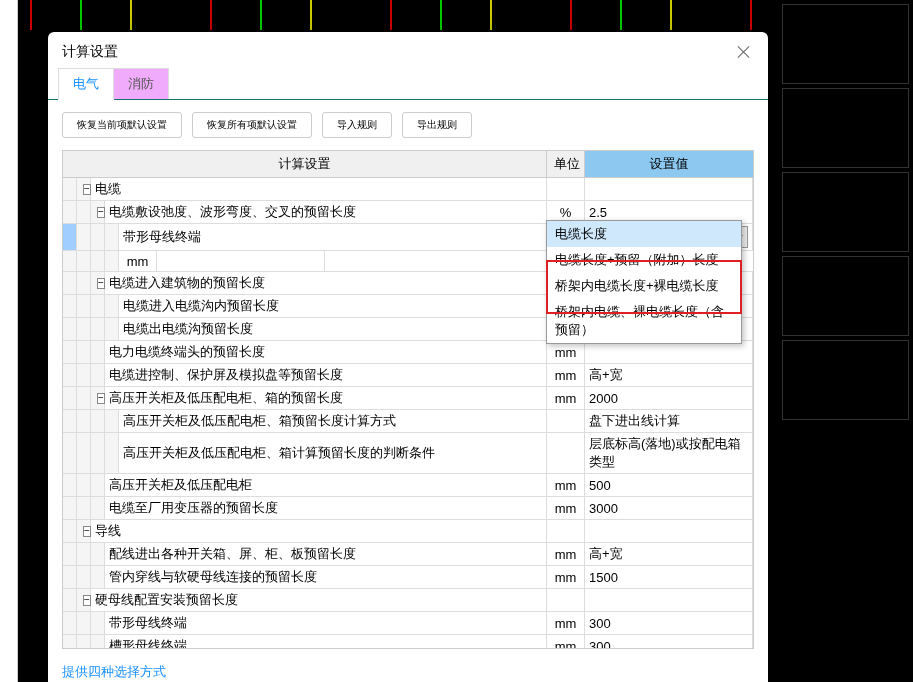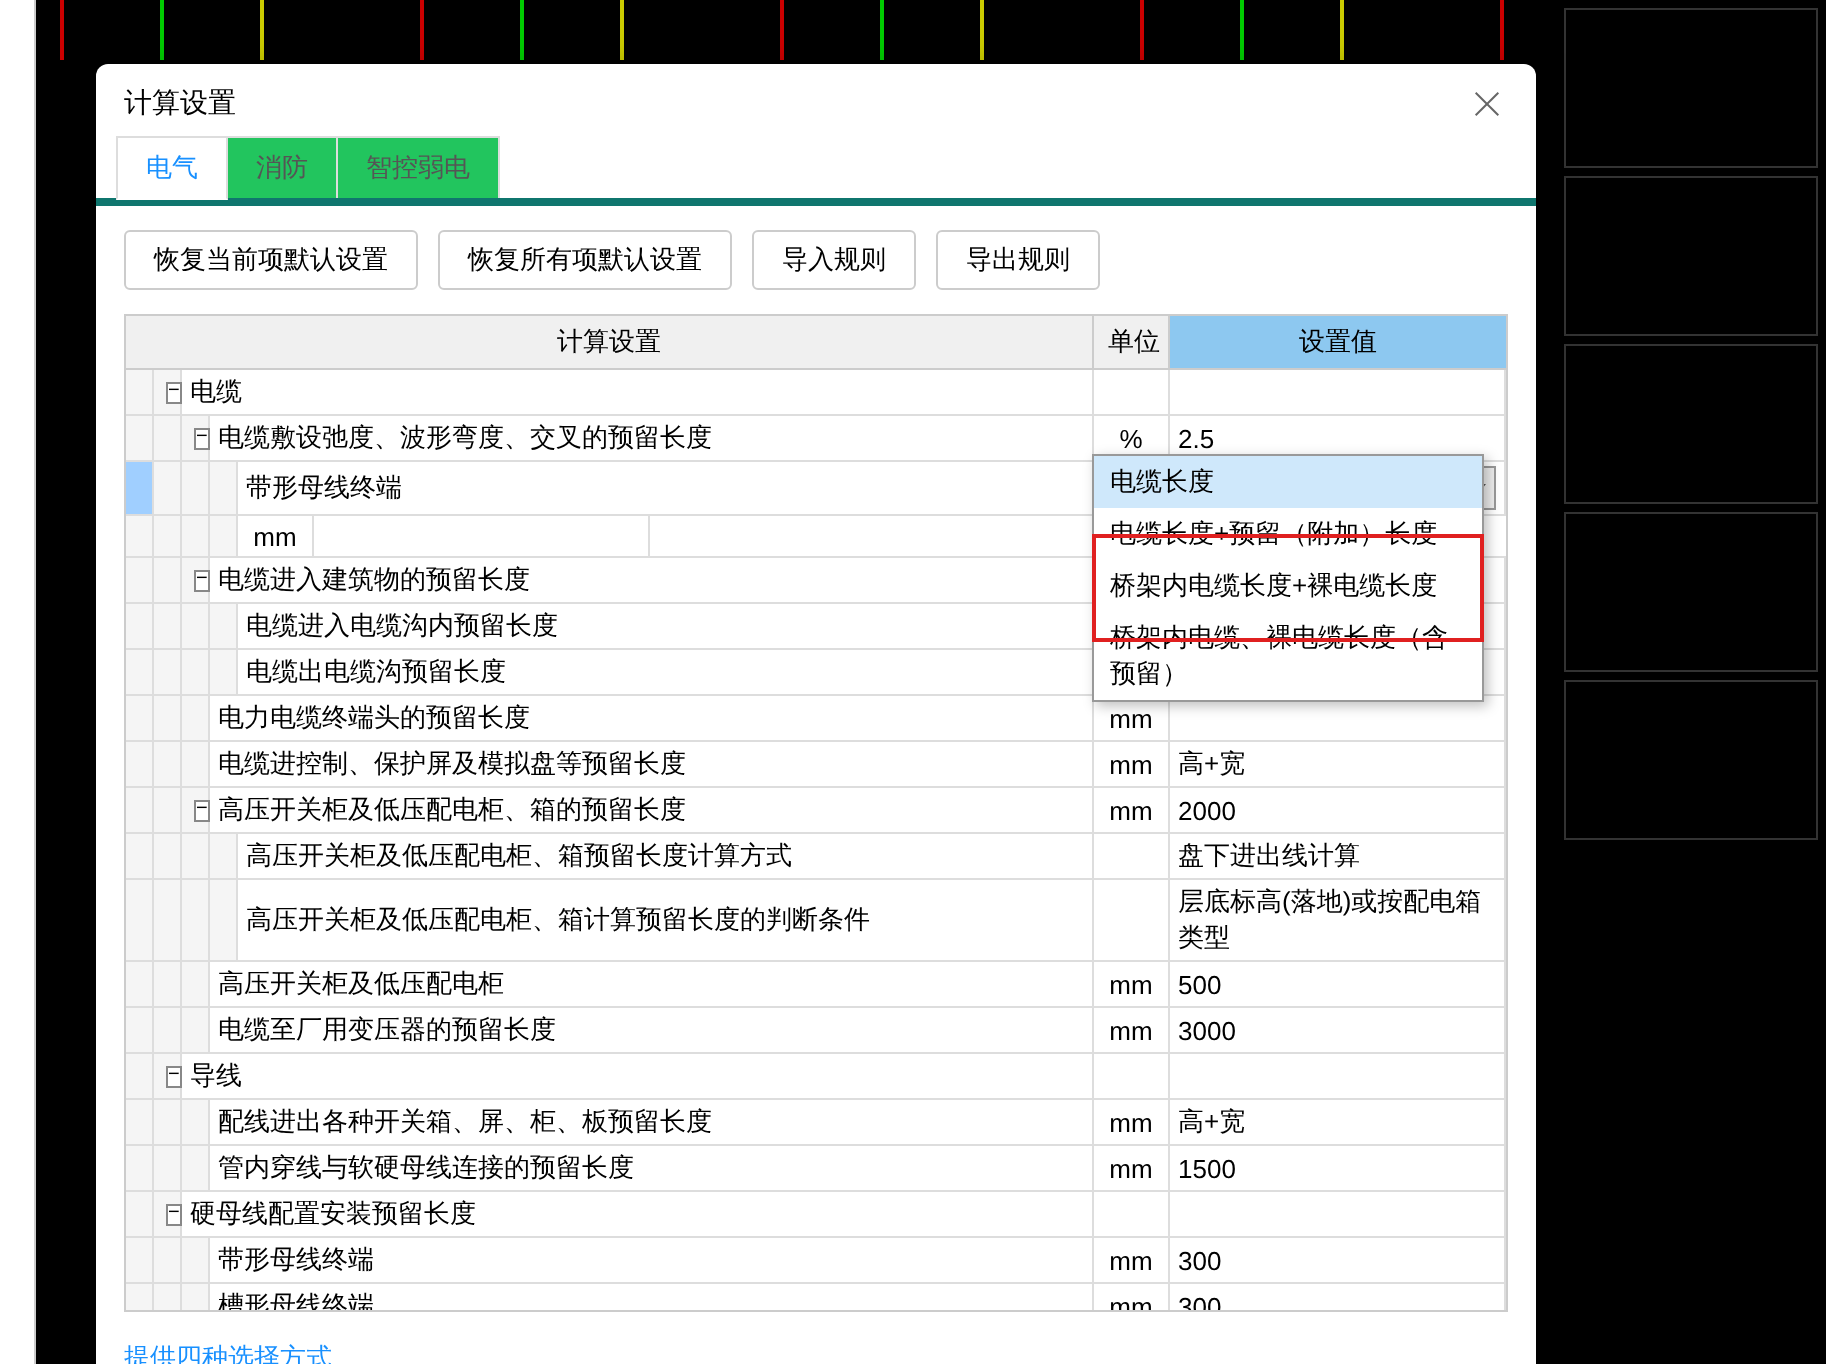--- a/index.html
+++ b/index.html
@@ -12,25 +12,25 @@
   background: repeating-linear-gradient(90deg, transparent 0 50px, #cc0 50px 52px, transparent 52px 150px, #0c0 150px 152px, transparent 152px 250px);
 }
 .left-strip { position: absolute; left: 0; top: 0; width: 18px; height: 100%; background: #fff; border-right: 1px solid #ccc; z-index: 1; }
 .dialog { position: absolute; left: 48px; top: 32px; width: 720px; background: #fff; border-radius: 6px; box-shadow: 0 4px 20px rgba(0,0,0,.3); z-index: 2; }
 .dialog-header { display: flex; align-items: center; justify-content: space-between; padding: 10px 14px 6px; }
 .dialog-title { font-size: 14px; }
 .close-btn { width: 20px; height: 20px; cursor: pointer; position: relative; }
 .close-btn::before, .close-btn::after { content: ""; position: absolute; left: 9px; top: 2px; width: 1px; height: 16px; background: #666; }
 .close-btn::before { transform: rotate(45deg); }
 .close-btn::after { transform: rotate(-45deg); }
-.tabs { display: flex; border-bottom: 4px solid #0f766e; padding: 0 10px; }
-.tab { padding: 6px 14px; cursor: pointer; color: #555; background: #22c55e; border: 1px solid #ddd; border-bottom: none; margin-right: -1px; }
+.tabs { display: flex; border-bottom: 1px solid #0f766e; padding: 0 10px; }
+.tab { padding: 6px 14px; cursor: pointer; color: #555; background: #f0abfc; border: 1px solid #ddd; border-bottom: none; margin-right: -1px; }
 .tab.active { color: #1890ff; background: #fff; border-bottom: 1px solid #fff; margin-bottom: -1px; }
 .action-row { display: flex; gap: 10px; padding: 12px 14px; }
-.btn { padding: 5px 14px; border: 1px solid #ccc; border-radius: 3px; background: #fff; cursor: pointer; font-size: 13px; }
+.btn { padding: 5px 14px; border: 1px solid #ccc; border-radius: 3px; background: #fff; cursor: pointer; font-size: 10px; }
 .grid { border: 1px solid #ccc; margin: 0 14px 8px; position: relative; }
 .grid-header { display: flex; background: #f0f0f0; border-bottom: 1px solid #ccc; }
 .gh-name { flex: 1; text-align: center; padding: 4px; border-right: 1px solid #ccc; }
 .gh-unit { width: 38px; text-align: right; padding: 4px; border-right: 1px solid #ccc; }
 .gh-val { width: 168px; text-align: center; padding: 4px; background: #8dc8f0; }
 .grid-body { max-height: 470px; overflow-y: scroll; position: relative; }
 .row { display: flex; border-bottom: 1px solid #ddd; min-height: 21px; align-items: stretch; }
 .row > div { padding: 2px 4px; border-right: 1px solid #ddd; display: flex; align-items: center; }
 .cell-stub { width: 14px; background: #f5f5f5; }
 .cell-stub.sel { background: #a0cfff; }
@@ -64,21 +64,20 @@
 
 <div class="dialog">
   <div class="dialog-header">
     <span class="dialog-title">计算设置</span>
     <span class="close-btn"></span>
   </div>
 
   <div class="tabs">
     <div class="tab active">电气</div>
     <div class="tab">消防</div>
-    <div class="tab">智控弱电</div>
   </div>
 
   <div class="action-row">
     <button class="btn">恢复当前项默认设置</button>
     <button class="btn">恢复所有项默认设置</button>
     <button class="btn">导入规则</button>
     <button class="btn">导出规则</button>
   </div>
 
   <div class="grid">

